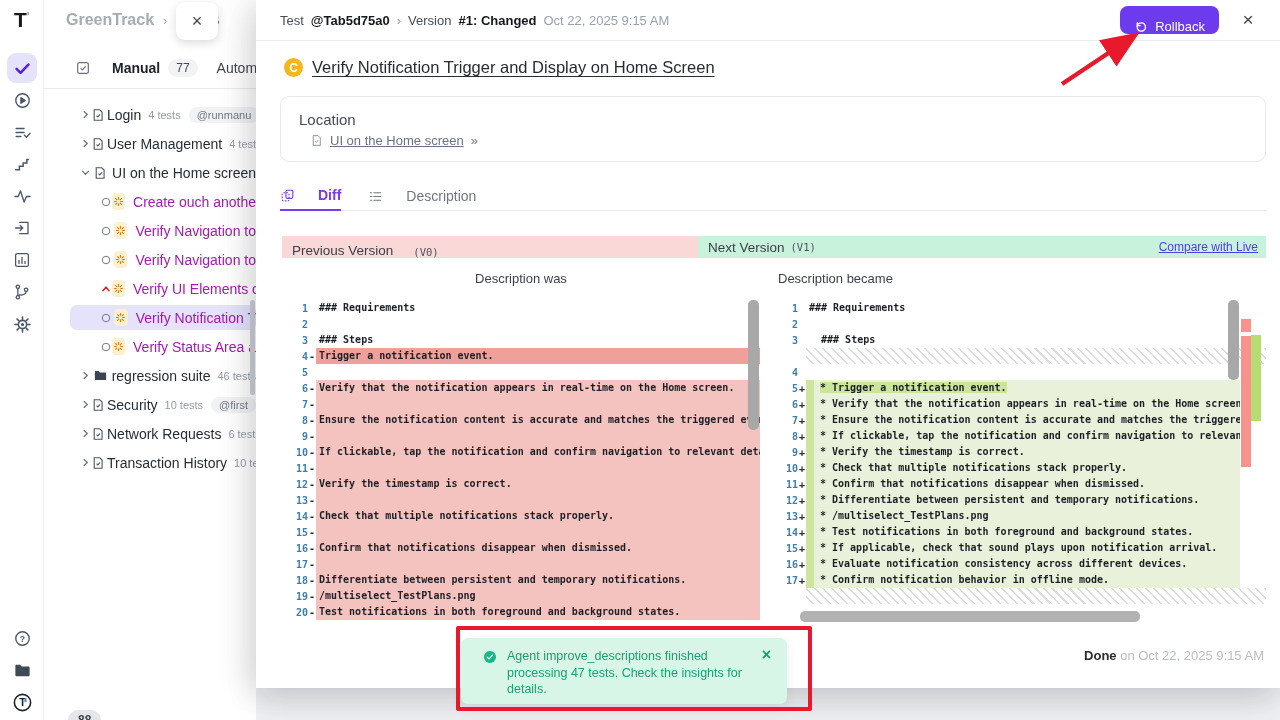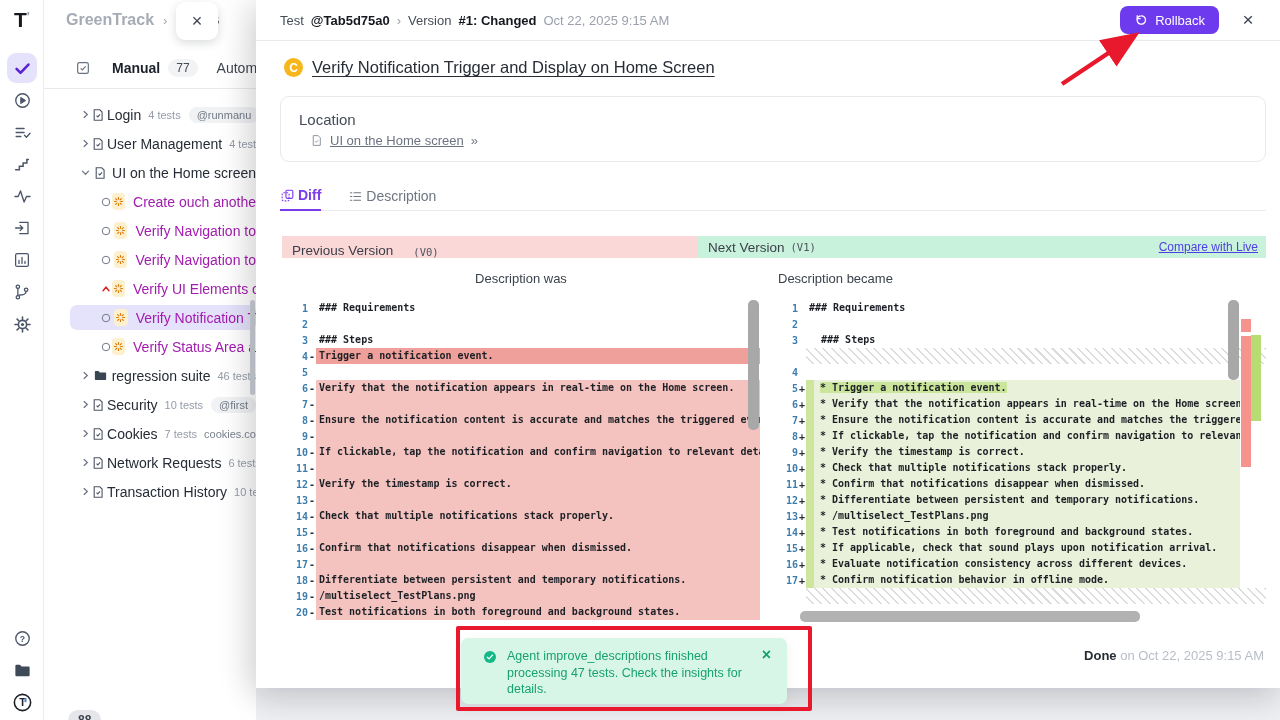--- a/index.html
+++ b/index.html
@@ -55,31 +55,31 @@
   #count-pill{position:absolute;left:24px;top:710px;background:#e4e6ea;border-radius:10px;padding:3px 10px;font-size:12px;color:#3b414d;font-weight:700}
 
   
   #page-strip{position:absolute;left:256px;top:688px;width:1024px;height:32px;background:#eef0f3}
 
   
   #modal{position:absolute;left:256px;top:0;width:1024px;height:688px;background:#fff;z-index:10;box-shadow:-10px 0 30px rgba(15,18,25,.10),0 14px 30px rgba(15,18,25,.12)}
   #mhead{position:absolute;top:0;left:0;right:0;height:41px;border-bottom:1px solid #e9ebee;display:flex;align-items:center;padding:0 18px 0 24px;font-size:13px;color:#464d59;gap:7px;white-space:nowrap}
   #mhead b{color:#15181e}
   .mdate{color:#9aa1ad}
-  #rollback{margin-left:auto;background:var(--accent);color:#fff;border:none;border-radius:8px;height:28px;padding:0 14px;font-size:13px;display:inline-flex;align-items:center;gap:7px;font-family:inherit}
+  #rollback{margin-left:auto;background:var(--accent);color:#fff;border:none;border-radius:8px;height:28px;padding:0 14px;font-size:13px;display:inline-flex;align-items:flex-end;gap:7px;font-family:inherit}
   #mclose{width:28px;text-align:center;font-size:19px;color:#3f4551;margin-left:8px}
   #title-row{position:absolute;left:28px;top:58px;display:flex;align-items:center;gap:9px}
   #status-dot{width:19px;height:19px;border-radius:50%;background:var(--amber);color:#fff;font-weight:700;font-size:12px;display:flex;align-items:center;justify-content:center}
   #mtitle{font-size:16.5px;color:#272c35;text-decoration:underline;text-underline-offset:3px}
   #loc-card{position:absolute;left:24px;right:14px;top:96px;height:66px;border:1px solid #e7e9ec;border-radius:9px}
   #loc-label{position:absolute;left:18px;top:14px;font-size:15px;color:#454c58}
   #loc-row{position:absolute;left:29px;top:36px;display:flex;gap:7px;align-items:center;font-size:13px;color:#747b87}
   #loc-link{text-decoration:underline;color:#6b7280}
   #mtabs{position:absolute;left:24px;right:14px;top:181px;height:30px;border-bottom:1px solid #e8eaed;display:flex;gap:27px}
-  .mtab{display:flex;gap:3px;align-items:center;font-size:14px;height:30px}
+  .mtab{display:flex;gap:23px;align-items:center;font-size:14px;height:30px}
   .mtab.active{color:var(--tabpurple);font-weight:600;border-bottom:2px solid var(--tabpurple)}
   .mtab.idle{color:#6f7681}
 
   #vheads{position:absolute;top:236px;left:26px;right:14px;height:22px;display:flex}
   #vh-prev{width:416px;background:var(--prevbg);display:flex;align-items:flex-end;padding-left:10px;gap:20px;font-size:13.5px;color:#3a3f48}
   #vh-next{flex:1;background:var(--nextbg);display:flex;align-items:center;padding-left:10px;gap:6px;font-size:13.5px;color:#3a3f48;position:relative}
   .vtag{font-family:"DejaVu Sans Mono",monospace;font-size:10.5px;color:#4c525c}
   #compare-link{position:absolute;right:8px;font-size:12px;color:var(--linkpurple);text-decoration:underline;font-weight:500}
   #cap-left{position:absolute;top:271px;left:26px;width:478px;text-align:center;font-size:13px;color:#3b424d}
   #cap-right{position:absolute;top:271px;left:522px;width:488px;text-align:left;font-size:13px;color:#3b424d}
@@ -375,36 +375,20 @@
           <svg width="11" height="11" viewBox="0 0 24 24" fill="none" stroke="#697180" stroke-width="2.6" stroke-linecap="round">
             <path d="M9 5.5l7 6.5-7 6.5"></path>
           </svg>
         </span>
         <span class="ticon">
           <svg width="14" height="16" viewBox="0 0 24 24" fill="none" stroke="#4c5564" stroke-width="1.9">
             <path d="M5.5 3h9.5l4 4v14H5.5z"></path>
             <path d="M9.5 13l2.2 2.2 3.8-4.2"></path>
           </svg>
         </span>
-        <span class="tlabel">Cookies</span>
-        <span class="tmeta">7 tests</span>
-        <span class="textra">cookies.co</span>
-      </div>
-      <div class="trow">
-        <span class="tchev">
-          <svg width="11" height="11" viewBox="0 0 24 24" fill="none" stroke="#697180" stroke-width="2.6" stroke-linecap="round">
-            <path d="M9 5.5l7 6.5-7 6.5"></path>
-          </svg>
-        </span>
-        <span class="ticon">
-          <svg width="14" height="16" viewBox="0 0 24 24" fill="none" stroke="#4c5564" stroke-width="1.9">
-            <path d="M5.5 3h9.5l4 4v14H5.5z"></path>
-            <path d="M9.5 13l2.2 2.2 3.8-4.2"></path>
-          </svg>
-        </span>
         <span class="tlabel">Network Requests</span>
         <span class="tmeta">6 tests</span>
       </div>
       <div class="trow">
         <span class="tchev">
           <svg width="11" height="11" viewBox="0 0 24 24" fill="none" stroke="#697180" stroke-width="2.6" stroke-linecap="round">
             <path d="M9 5.5l7 6.5-7 6.5"></path>
           </svg>
         </span>
         <span class="ticon">

